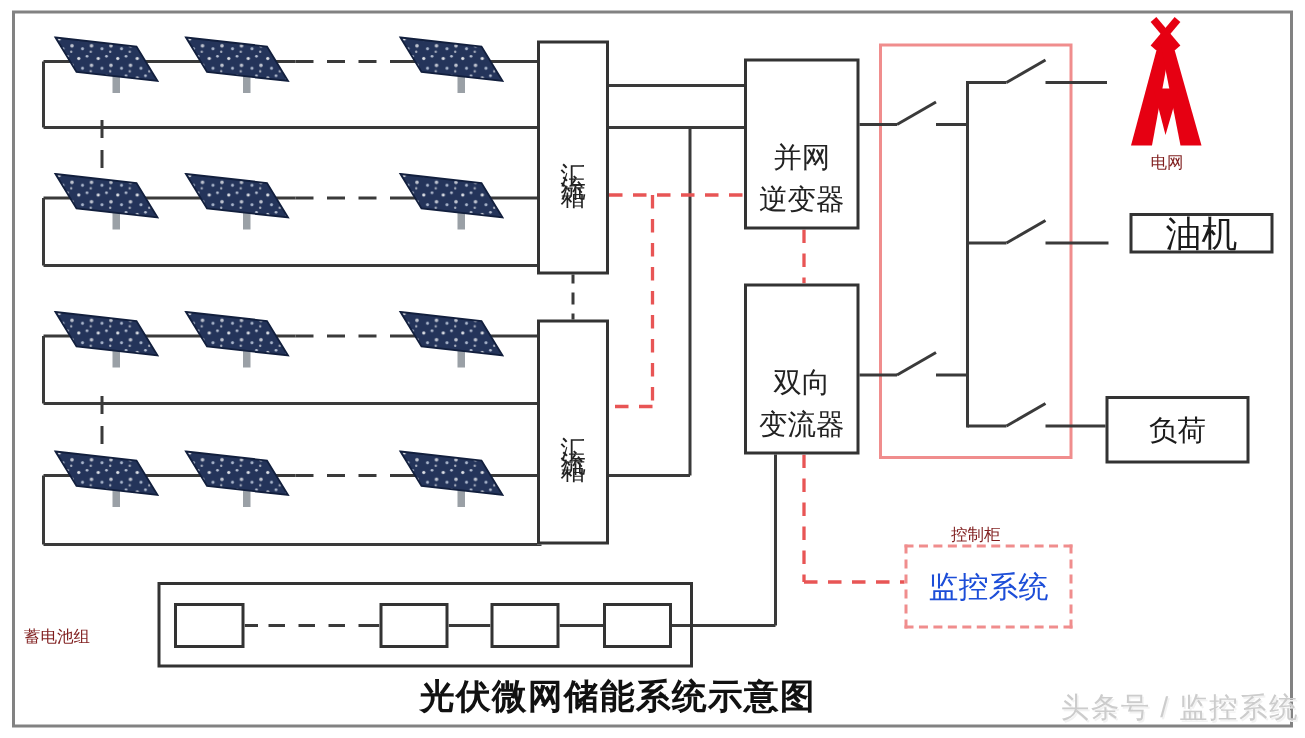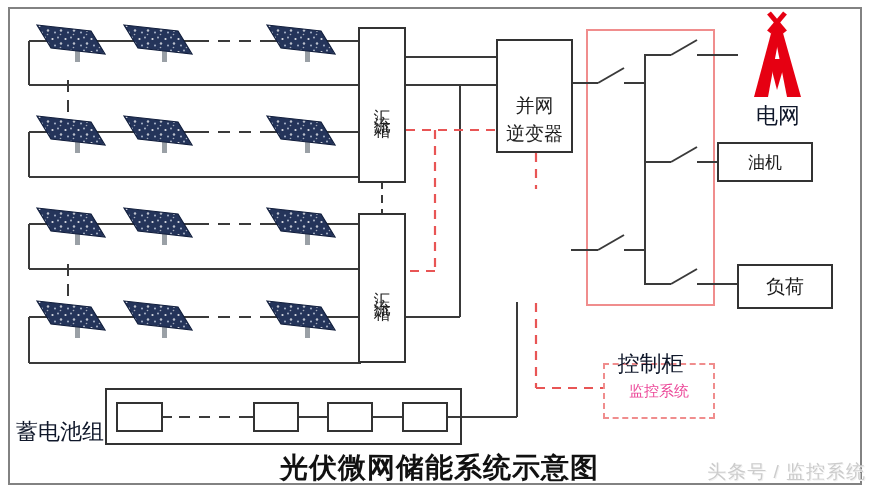--- a/index.html
+++ b/index.html
@@ -8,30 +8,30 @@
     font-family:"Liberation Sans","DejaVu Sans",sans-serif;color:#1a1a1a;
   }
   .frame{position:absolute;left:8px;top:7px;width:854px;height:478px;border:2px solid #828282;box-sizing:border-box;}
   svg.wires{position:absolute;left:0;top:0;width:870px;height:492px;}
   .box{
     position:absolute;border:2px solid #333;background:#fff;box-sizing:border-box;
     display:flex;align-items:center;justify-content:center;text-align:center;
   }
   .vtext{writing-mode:vertical-rl;text-orientation:upright;letter-spacing:7px;font-size:17px;color:#222;}
   .twoline{font-size:19px;line-height:28px;color:#222;margin-top:48px;}
-  .plain-label{position:absolute;font-size:22px;color:#0f172a;white-space:nowrap;}
+  .plain-label{position:absolute;font-size:11px;color:#7f1d1d;white-space:nowrap;}
   .battery-outer{position:absolute;border:2px solid #333;background:transparent;box-sizing:border-box;}
   .battery-cell{position:absolute;border:2px solid #333;background:#fff;box-sizing:border-box;}
   .monitor{
     position:absolute;border:2px dashed #f08d8d;background:#fff;box-sizing:border-box;
-    display:flex;align-items:center;justify-content:center;font-size:15px;color:#ec4899;
+    display:flex;align-items:center;justify-content:center;font-size:20px;color:#1d4ed8;
   }
   .title{
     position:absolute;left:280px;top:449px;width:300px;
-    font-size:28px;font-weight:bold;color:#111;letter-spacing:1px;white-space:nowrap;
+    font-size:23px;font-weight:bold;color:#111;letter-spacing:1px;white-space:nowrap;
   }
   .watermark{
     position:absolute;left:690px;top:459px;width:176px;text-align:right;
     font-size:19px;color:#cccccc;text-shadow:1px 1px 0 #f2f2f2;white-space:nowrap;letter-spacing:1px;
   }
 </style>
 </head>
 <body>
 
 <div class="stage">
@@ -177,22 +177,28 @@
   <div class="box" style="left:358px;top:213px;width:48px;height:150px;">
     <span class="vtext">汇流箱</span>
   </div>
 
   <div class="box" style="left:496px;top:39px;width:77px;height:114px;">
     <div class="twoline">
       <div>并网</div>
       <div>逆变器</div>
     </div>
   </div>
-
-  <div class="box" style="left:717px;top:142px;width:96px;height:40px;font-size:17px;">
+  <div class="box" style="left:496px;top:189px;width:77px;height:114px;">
+    <div class="twoline">
+      <div>双向</div>
+      <div>变流器</div>
+    </div>
+  </div>
+
+  <div class="box" style="left:753px;top:142px;width:96px;height:27px;font-size:24px;">
     <span>油机</span>
   </div>
   <div class="box" style="left:737px;top:264px;width:96px;height:45px;font-size:19px;">
     <span>负荷</span>
   </div>
 
   <div class="monitor" style="left:603px;top:363px;width:112px;height:56px;">
     <span>监控系统</span>
   </div>
 

